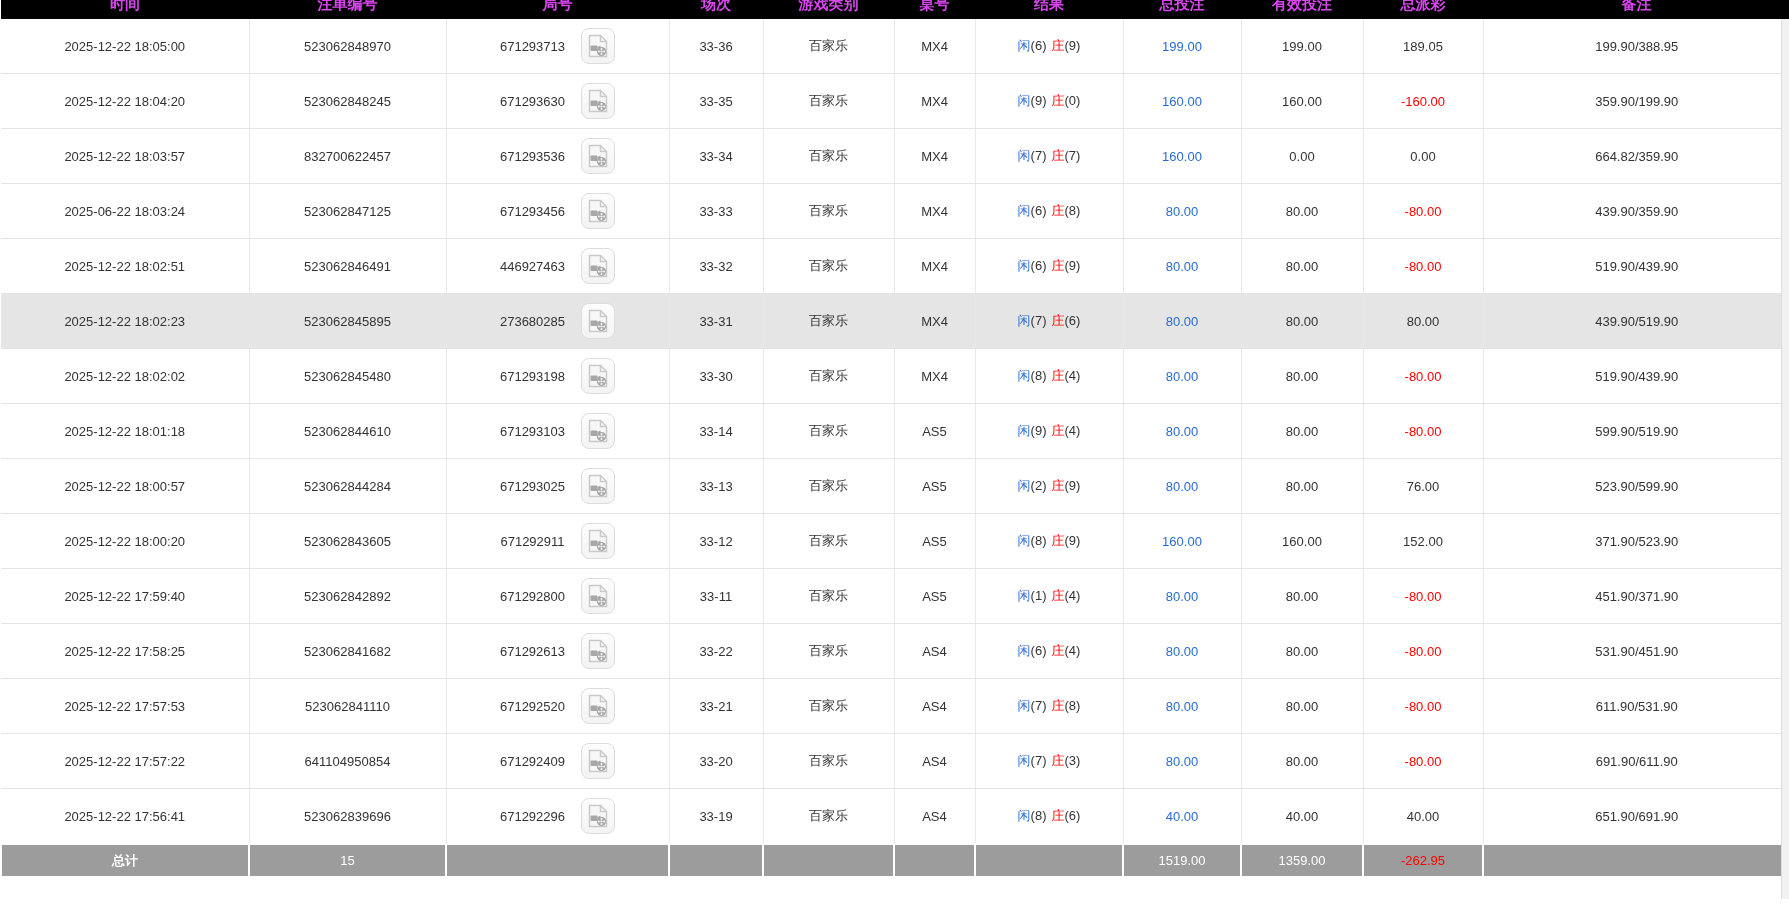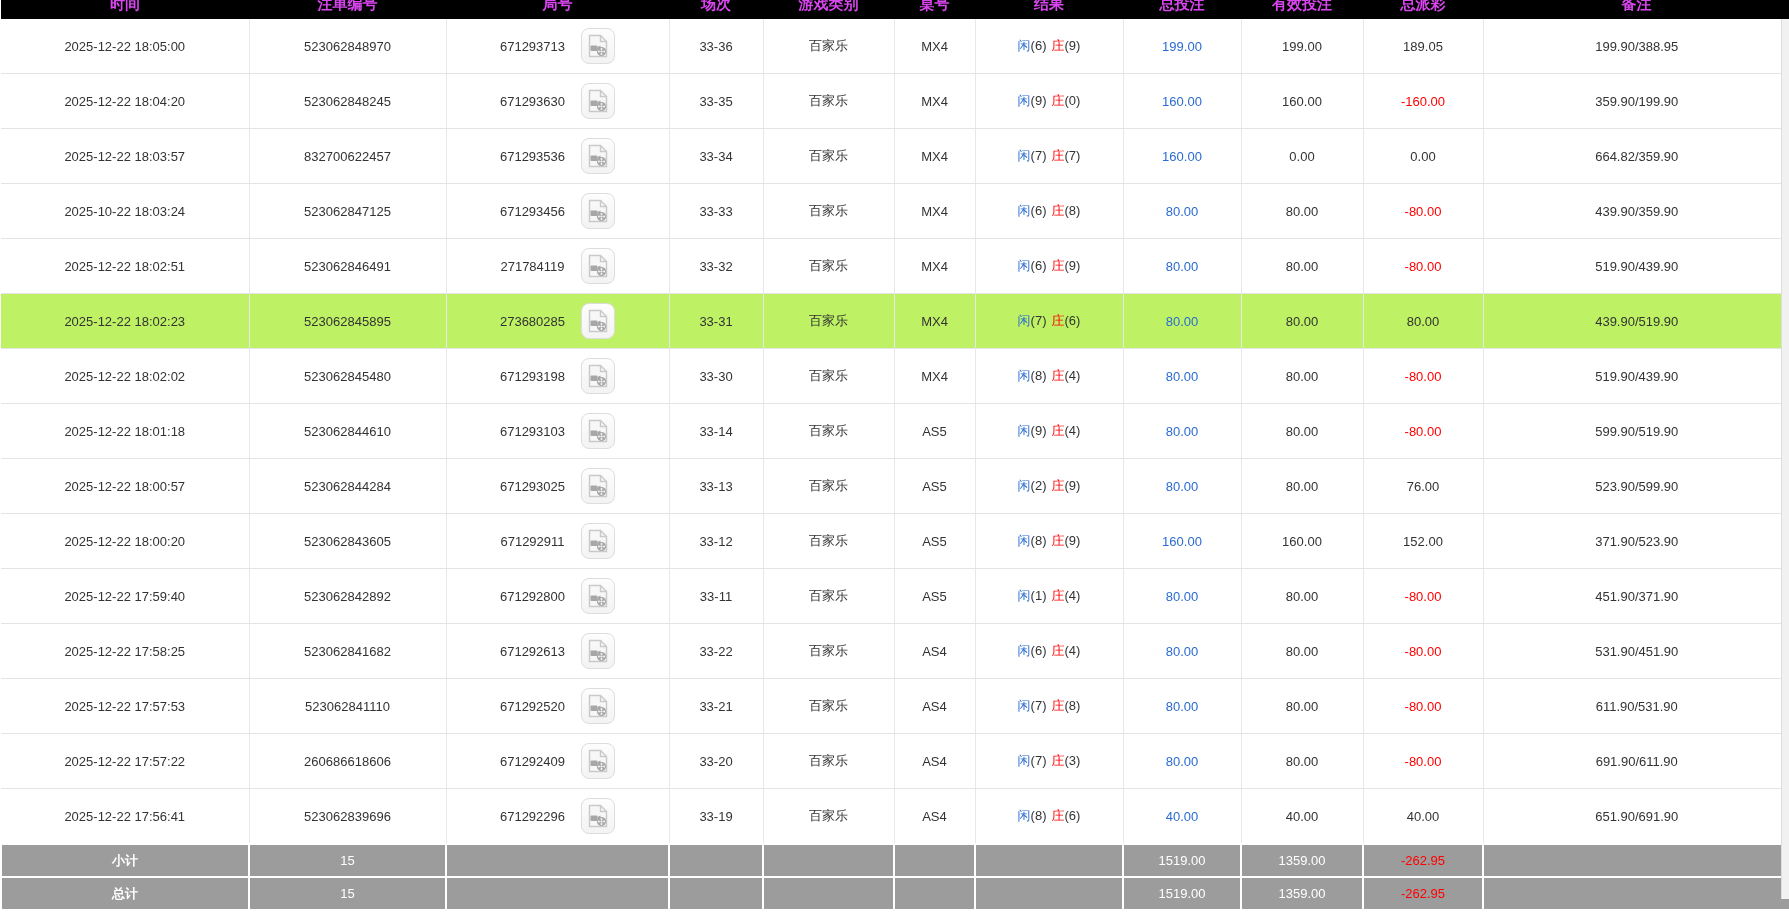--- a/index.html
+++ b/index.html
@@ -8,21 +8,21 @@
   table{border-collapse:collapse;table-layout:fixed;width:1789px;}
   
   thead th{background:#000;color:#d946ef;font-weight:bold;font-size:15px;height:19px;
     padding:0;overflow:hidden;vertical-align:top;}
   thead th .clip{display:block;height:30px;line-height:30px;margin-top:-11px;text-align:center;}
   
   tbody td{height:54px;text-align:center;vertical-align:middle;padding:0;
     border-bottom:1px solid #e4e4e4;border-right:1px solid #e8e8e8;
     font-size:13px;color:#333;background:#fff;}
   tbody td:last-child{border-right:none;text-align:center;}
-  tbody tr.hl td{background:#bef264;}
+  tbody tr.hl td{background:#e5e5e5;}
   .round-wrap{display:inline-flex;align-items:center;gap:16px;}
   .video-btn{width:34px;height:36px;border:1px solid #ddd;border-radius:8px;
     background:linear-gradient(#fdfdfd,#f3f3f3);display:inline-flex;align-items:center;
     justify-content:center;padding:0;cursor:pointer;}
   .p-label{color:#2a6bd2;}
   .b-label{color:#ff0000;margin-left:5px;}
   .bet-link{color:#2a6bd2;text-decoration:none;cursor:pointer;}
   .neg{color:#ff0000;}
   
   tfoot td{background:#9c9c9c;color:#fff;height:31px;text-align:center;vertical-align:middle;
@@ -182,21 +182,21 @@
     <td>MX4</td>
     <td>
       <span class="p-label">闲</span><span class="p-pts">(7)</span><span class="b-label">庄</span><span class="b-pts">(7)</span>
     </td>
     <td><a class="bet-link">160.00</a></td>
     <td>0.00</td>
     <td>0.00</td>
     <td>664.82/359.90</td>
   </tr>
         <tr>
-    <td>2025-10-22 18:03:24</td>
+    <td>2025-06-22 18:03:24</td>
     <td>523062847125</td>
     <td>
       <span class="round-wrap">
         <span class="round-no">671293456</span>
         <button class="video-btn">
           <svg width="22" height="24" viewBox="0 0 22 24">
             <path d="M2.5 1.5 h11 l6 6 v15 h-17 z" fill="#f7f7f7" stroke="#c9c9c9" stroke-width="1.4"></path>
             <path d="M13.5 1.5 v6 h6" fill="none" stroke="#c9c9c9" stroke-width="1.4"></path>
             <rect x="3.5" y="11.5" width="7" height="5.5" rx="1" fill="#a7a7a7"></rect>
             <path d="M10.5 13 l3 -1.5 v5.5 l-3 -1.5 z" fill="#a7a7a7"></path>
@@ -219,21 +219,21 @@
     <td><a class="bet-link">80.00</a></td>
     <td>80.00</td>
     <td class="neg">-80.00</td>
     <td>439.90/359.90</td>
   </tr>
         <tr>
     <td>2025-12-22 18:02:51</td>
     <td>523062846491</td>
     <td>
       <span class="round-wrap">
-        <span class="round-no">271784119</span>
+        <span class="round-no">446927463</span>
         <button class="video-btn">
           <svg width="22" height="24" viewBox="0 0 22 24">
             <path d="M2.5 1.5 h11 l6 6 v15 h-17 z" fill="#f7f7f7" stroke="#c9c9c9" stroke-width="1.4"></path>
             <path d="M13.5 1.5 v6 h6" fill="none" stroke="#c9c9c9" stroke-width="1.4"></path>
             <rect x="3.5" y="11.5" width="7" height="5.5" rx="1" fill="#a7a7a7"></rect>
             <path d="M10.5 13 l3 -1.5 v5.5 l-3 -1.5 z" fill="#a7a7a7"></path>
             <circle cx="14.5" cy="17.5" r="4.6" fill="#a7a7a7"></circle>
             <circle cx="14.5" cy="17.5" r="1.1" fill="#f7f7f7"></circle>
             <circle cx="14.5" cy="14.9" r="1" fill="#f7f7f7"></circle>
             <circle cx="14.5" cy="20.1" r="1" fill="#f7f7f7"></circle>
@@ -513,21 +513,21 @@
     <td>
       <span class="p-label">闲</span><span class="p-pts">(7)</span><span class="b-label">庄</span><span class="b-pts">(8)</span>
     </td>
     <td><a class="bet-link">80.00</a></td>
     <td>80.00</td>
     <td class="neg">-80.00</td>
     <td>611.90/531.90</td>
   </tr>
         <tr>
     <td>2025-12-22 17:57:22</td>
-    <td>260686618606</td>
+    <td>641104950854</td>
     <td>
       <span class="round-wrap">
         <span class="round-no">671292409</span>
         <button class="video-btn">
           <svg width="22" height="24" viewBox="0 0 22 24">
             <path d="M2.5 1.5 h11 l6 6 v15 h-17 z" fill="#f7f7f7" stroke="#c9c9c9" stroke-width="1.4"></path>
             <path d="M13.5 1.5 v6 h6" fill="none" stroke="#c9c9c9" stroke-width="1.4"></path>
             <rect x="3.5" y="11.5" width="7" height="5.5" rx="1" fill="#a7a7a7"></rect>
             <path d="M10.5 13 l3 -1.5 v5.5 l-3 -1.5 z" fill="#a7a7a7"></path>
             <circle cx="14.5" cy="17.5" r="4.6" fill="#a7a7a7"></circle>
@@ -579,33 +579,20 @@
     <td>
       <span class="p-label">闲</span><span class="p-pts">(8)</span><span class="b-label">庄</span><span class="b-pts">(6)</span>
     </td>
     <td><a class="bet-link">40.00</a></td>
     <td>40.00</td>
     <td>40.00</td>
     <td>651.90/691.90</td>
   </tr>
       </tbody>
     <tfoot id="foot">
-        <tr>
-    <td class="flabel">小计</td>
-    <td>15</td>
-    <td></td>
-    <td></td>
-    <td></td>
-    <td></td>
-    <td></td>
-    <td>1519.00</td>
-    <td>1359.00</td>
-    <td class="neg">-262.95</td>
-    <td></td>
-  </tr>
         <tr>
     <td class="flabel">总计</td>
     <td>15</td>
     <td></td>
     <td></td>
     <td></td>
     <td></td>
     <td></td>
     <td>1519.00</td>
     <td>1359.00</td>

